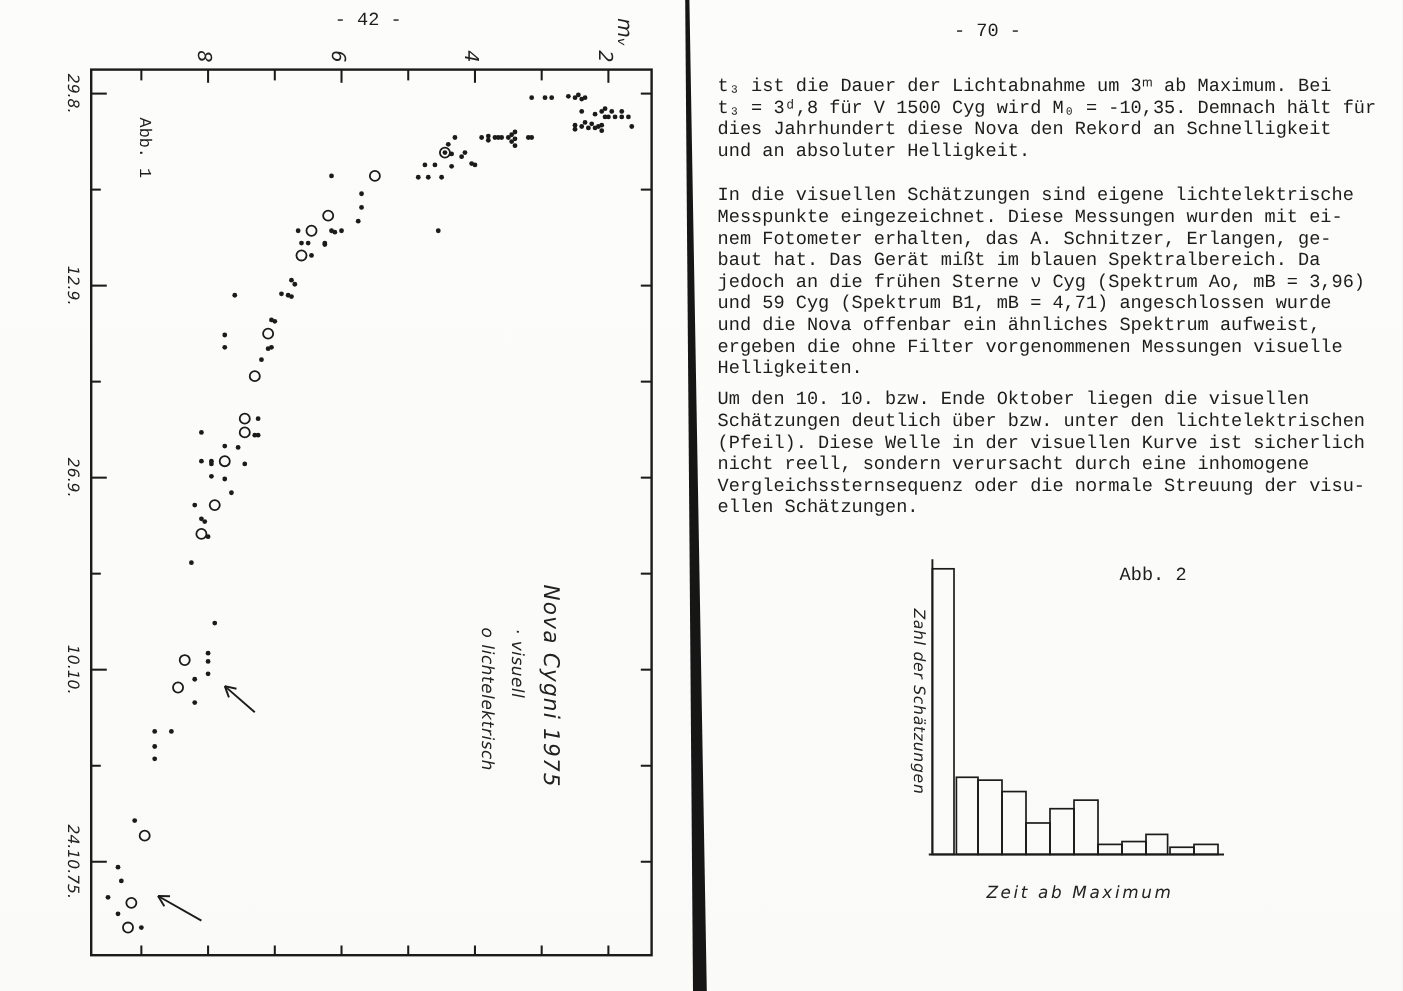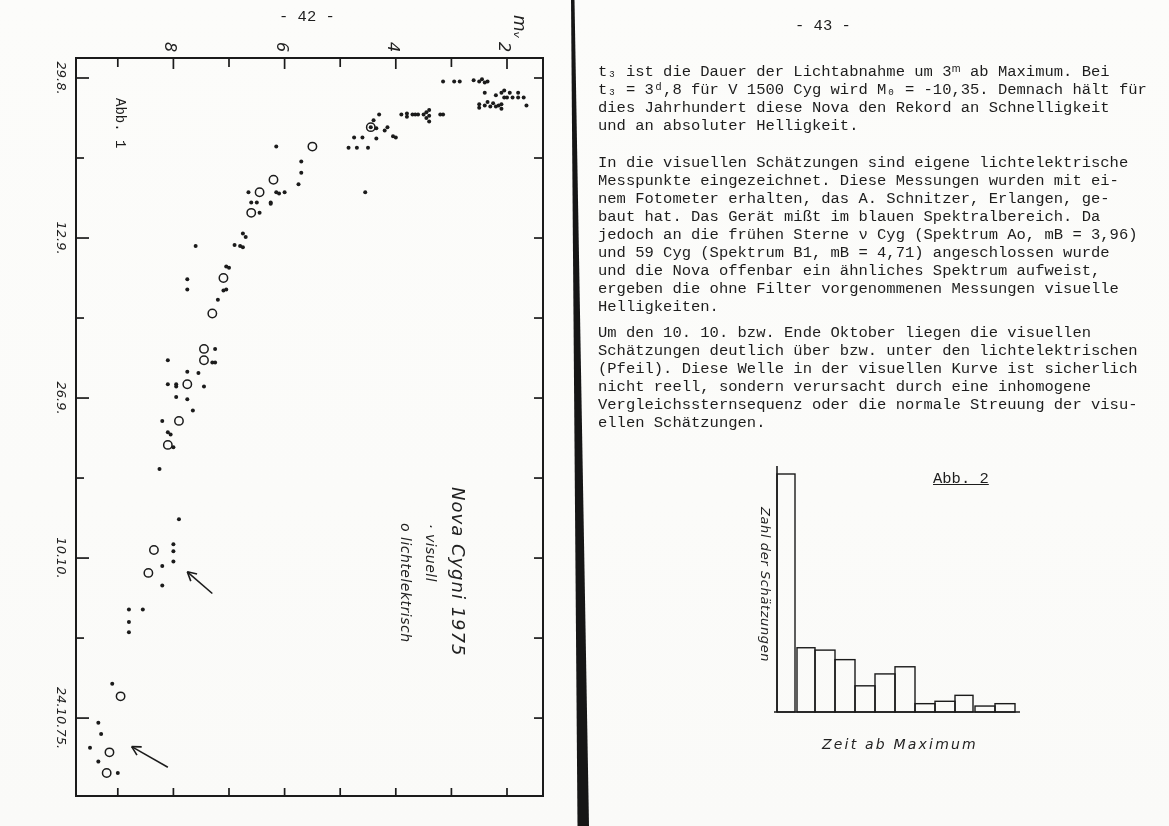--- a/index.html
+++ b/index.html
@@ -233,38 +233,38 @@
   <div class="layer">
     <div class="tw" style="left:279px;top:8px;">- 42 -</div>
     <div class="rot tw" style="left:127px;top:98px;font-size:14px;">Abb. 1</div>
     <div class="rot it" style="left:467px;top:487px;font-size:18px;letter-spacing:1px;">Nova Cygni 1975</div>
     <div class="rot it" style="left:438px;top:524px;font-size:14px;letter-spacing:0.5px;">· visuell</div>
     <div class="rot it" style="left:413px;top:523px;font-size:14px;letter-spacing:0.5px;">o lichtelektrisch</div>
     <div class="rot it" style="left:528px;top:15px;font-size:17px;">mᵥ</div>
   </div>
 
   <div class="layer">
-    <div class="tw" style="left:795px;top:17px;">- 43 -</div>
+    <div class="tw" style="left:795px;top:17px;">- 70 -</div>
     <div class="tw para" style="left:598px;top:63px;">t₃ ist die Dauer der Lichtabnahme um 3ᵐ ab Maximum. Bei
 t₃ = 3ᵈ,8 für V 1500 Cyg wird M₀ = -10,35. Demnach hält für
 dies Jahrhundert diese Nova den Rekord an Schnelligkeit
 und an absoluter Helligkeit.</div>
     <div class="tw para" style="left:598px;top:154px;">In die visuellen Schätzungen sind eigene lichtelektrische
 Messpunkte eingezeichnet. Diese Messungen wurden mit ei-
 nem Fotometer erhalten, das A. Schnitzer, Erlangen, ge-
 baut hat. Das Gerät mißt im blauen Spektralbereich. Da
 jedoch an die frühen Sterne  ν Cyg (Spektrum Ao, mB = 3,96)
 und 59 Cyg (Spektrum B1, mB = 4,71) angeschlossen wurde
 und die Nova offenbar ein ähnliches Spektrum aufweist,
 ergeben die ohne Filter vorgenommenen Messungen visuelle
 Helligkeiten.</div>
     <div class="tw para" style="left:598px;top:324px;">Um den 10. 10. bzw. Ende Oktober liegen die visuellen
 Schätzungen deutlich über bzw. unter den lichtelektrischen
 (Pfeil). Diese Welle in der visuellen Kurve ist sicherlich
 nicht reell, sondern verursacht durch eine inhomogene
 Vergleichssternsequenz oder die normale Streuung der visu-
 ellen Schätzungen.</div>
-    <div class="tw" style="left:933px;top:470px;text-decoration:underline;">Abb. 2</div>
+    <div class="tw" style="left:933px;top:470px;">Abb. 2</div>
     <div class="rot it" style="left:772px;top:507px;font-size:13px;letter-spacing:0.6px;">Zahl der Schätzungen</div>
     <div class="it" style="position:absolute;left:822px;top:736px;font-size:14px;letter-spacing:2.2px;">Zeit ab Maximum</div>
   </div>
 
 </div>
 
 </body></html>

